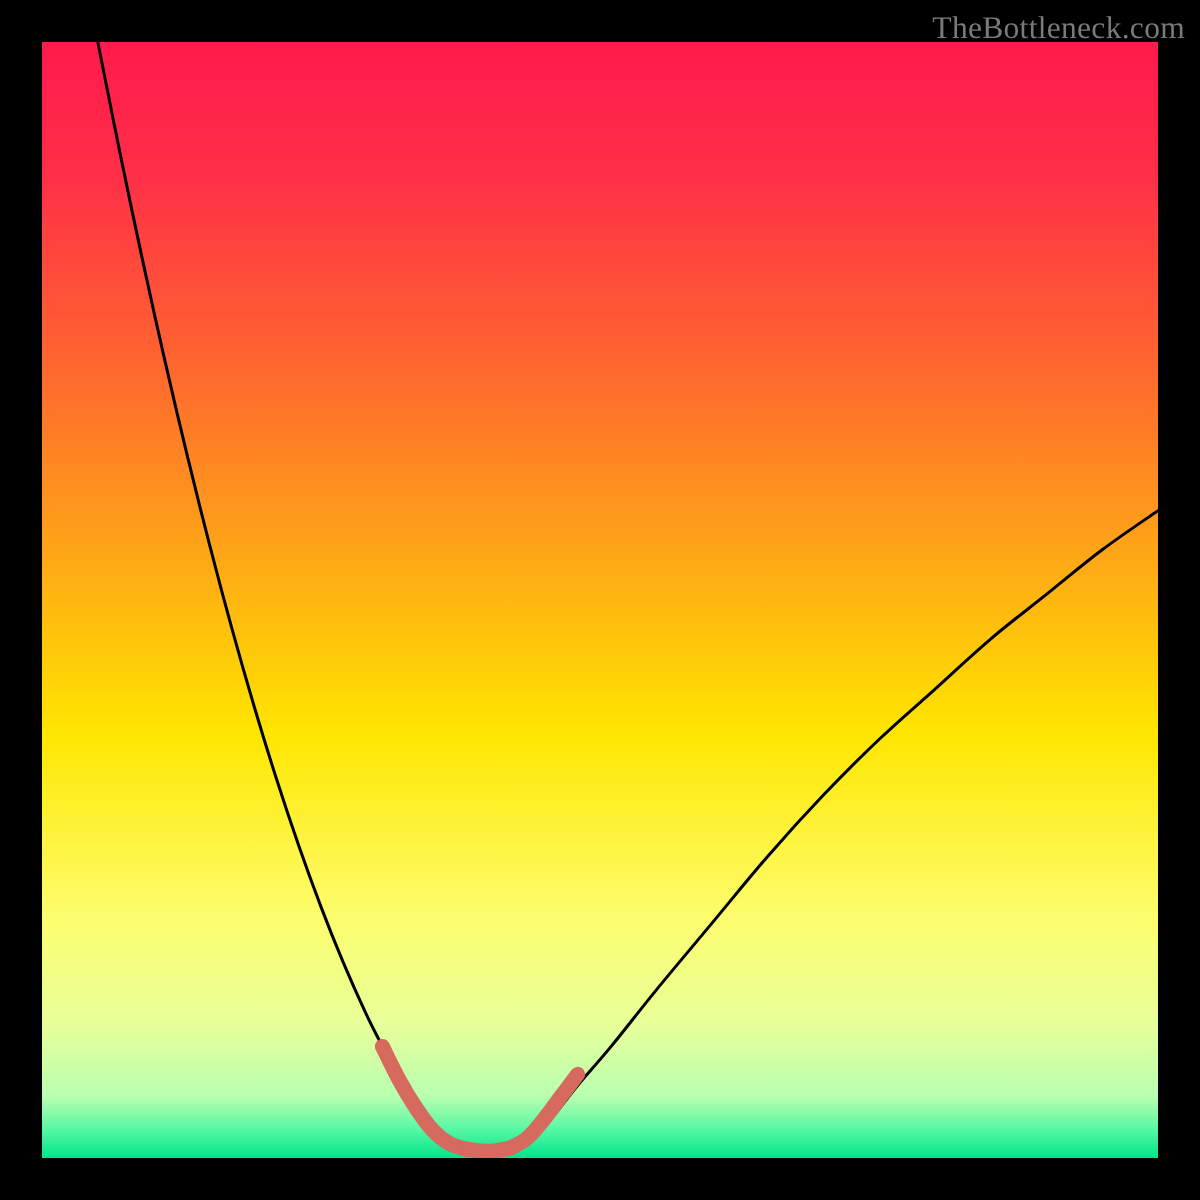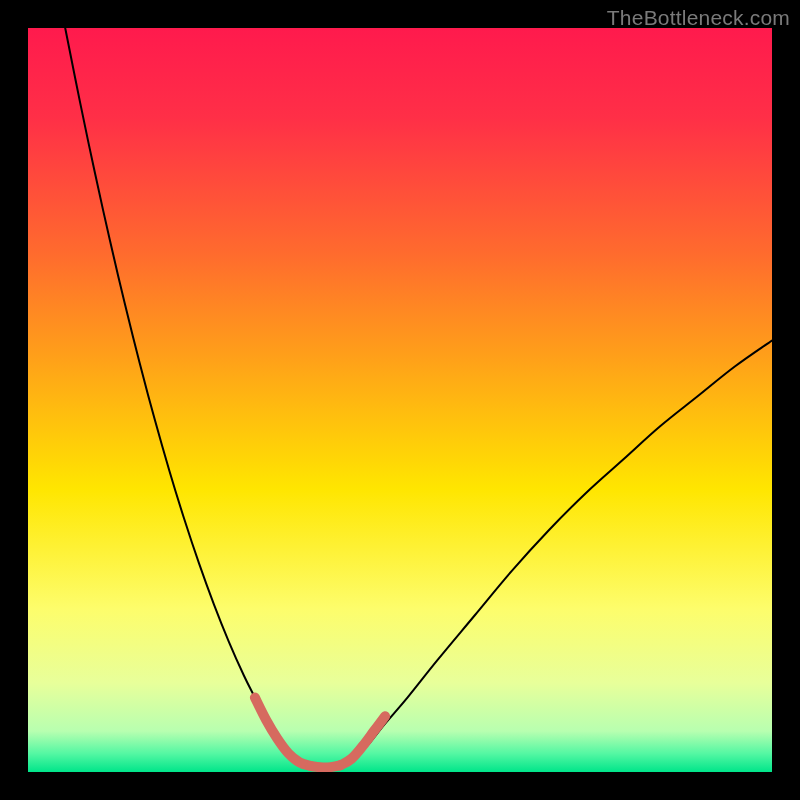--- a/index.html
+++ b/index.html
@@ -19,21 +19,21 @@
     overflow: hidden;
   }
   .gradient-bg {
     position: absolute;
     left: 0; top: 0; width: 100%; height: 100%;
   }
   .watermark {
     position: absolute;
     top: 6px;
     right: 10px;
-    font-family: Liberation Sans, sans-serif;
+    font-family: Liberation Serif, serif;
     font-size: 21px;
     color: #7a7a7a;
     letter-spacing: 0.2px;
     font-weight: 400;
   }
   svg.curves {
     position: absolute;
     left: 0; top: 0; width: 100%; height: 100%;
   }
 </style>

